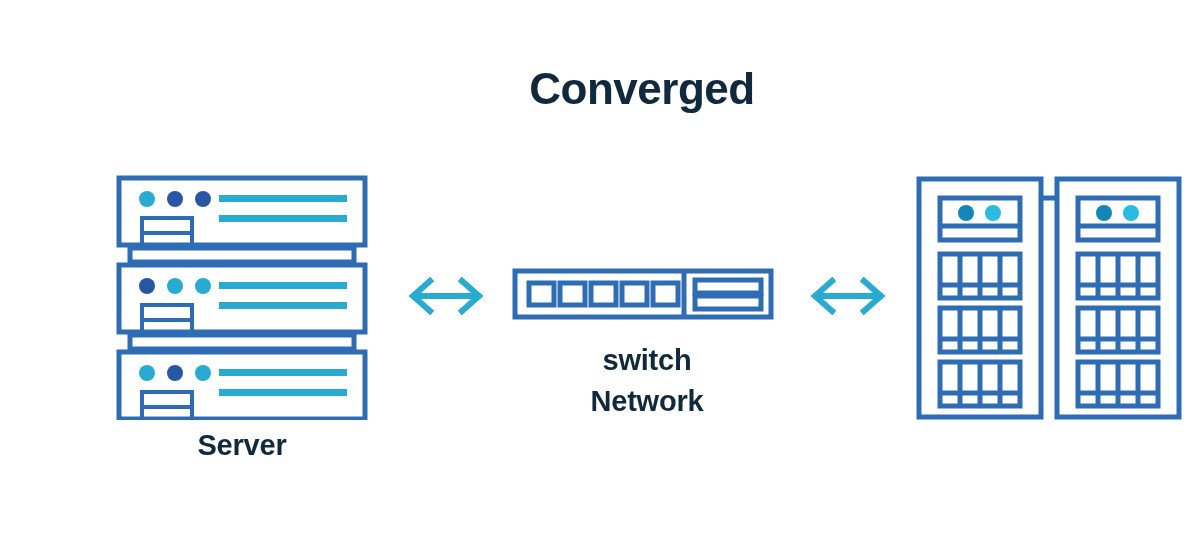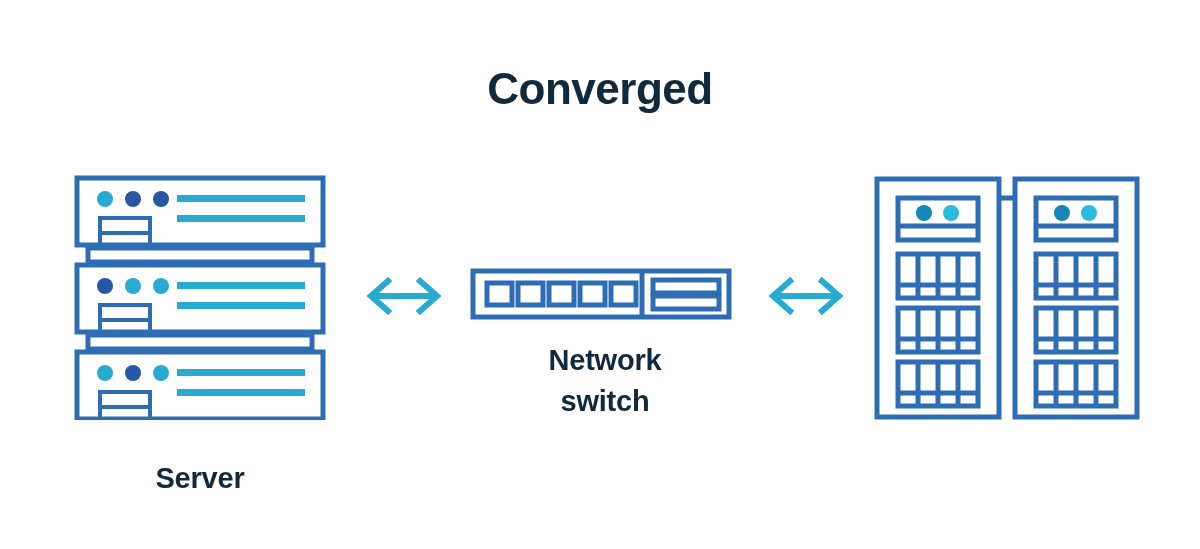--- a/index.html
+++ b/index.html
@@ -11,20 +11,21 @@
     width: 1200px;
     height: 549px;
     position: relative;
     font-family: "Liberation Sans", sans-serif;
     overflow: hidden;
   }
 
   #diagram-root {
     position: absolute;
     inset: 0;
+    margin-left: 42px;
   }
 
   .title {
     position: absolute;
     top: 64px;
     left: 0;
     width: 1200px;
     text-align: center;
     font-size: 44px;
     font-weight: 700;
@@ -38,21 +39,21 @@
     font-size: 29px;
     font-weight: 700;
     color: #11293c;
     line-height: 1.42;
     letter-spacing: -0.2px;
   }
 
   #server-label {
     left: 60px;
     width: 280px;
-    top: 458px;
+    top: 425px;
   }
 
   #storage-label {
     left: 865px;
     width: 280px;
     top: 443px;
   }
 
   #switch-label {
     left: 480px;
@@ -141,22 +142,22 @@
       <rect x="110" y="15" width="25" height="22"></rect>
       <rect x="141" y="15" width="25" height="22"></rect>
     </g>
     <g fill="none" stroke="#2e6db4" stroke-width="5">
       <rect x="183" y="12" width="66" height="13"></rect>
       <rect x="183" y="28" width="66" height="13"></rect>
     </g>
   </svg>
 
   <div class="node-label" id="switch-label">
+    <div>switch</div>
     <div>Network</div>
-    <div>switch</div>
   </div>
 
   <svg class="svg-block" id="arrow-right" width="88" height="44" viewBox="0 0 88 44">
     <g stroke="#29abd1" stroke-width="6" fill="none" stroke-linecap="square">
       <line x1="14" y1="22" x2="74" y2="22"></line>
       <polyline points="28,7 11,22 28,37"></polyline>
       <polyline points="60,7 77,22 60,37"></polyline>
     </g>
   </svg>
 

